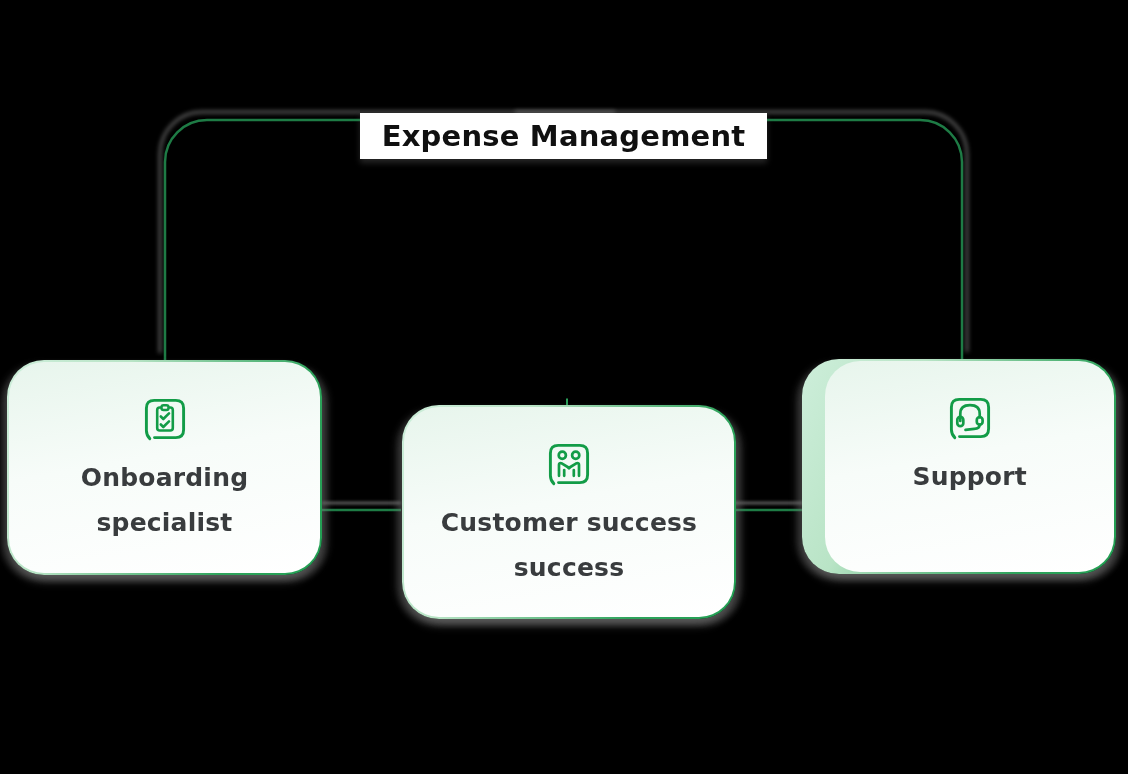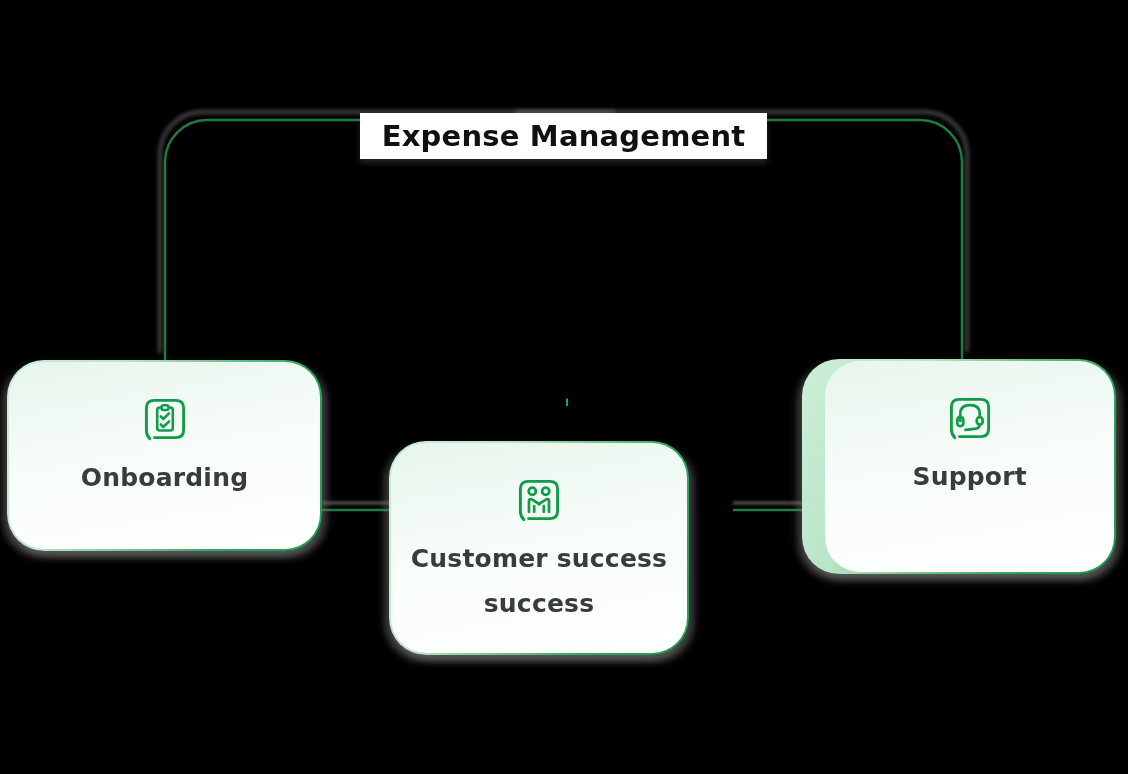--- a/index.html
+++ b/index.html
@@ -44,22 +44,22 @@
     background:linear-gradient(115deg,var(--border-light) 0%,#b9e4c6 30%,#2fa35c 75%,var(--border-dark) 100%);
     box-shadow:0 7px 9px rgba(115,115,115,.45),
                -6px 4px 7px rgba(115,115,115,.35),
                6px 5px 7px rgba(115,115,115,.40);
   }
   .node{
     width:100%;height:100%;border-radius:35px;
     background:linear-gradient(170deg,var(--fill-tint) 0%,#f7fcf9 45%,#ffffff 100%);
     display:flex;flex-direction:column;align-items:center;
   }
-  .node-border.pos-left  {left:7px;  top:360px;width:315px;height:191px;}
-  .node-border.pos-mid   {left:389px;top:405px;width:300px;height:214px;margin-top:36px;}
+  .node-border.pos-left  {left:7px;  top:360px;width:315px;height:215px;}
+  .node-border.pos-mid   {left:402px;top:405px;width:334px;height:214px;}
   .node-border.pos-right {left:802px;top:359px;width:314px;height:215px;padding-left:23px;}
 
   .node .icon{
     width:48px;height:48px;margin-top:33px;color:var(--icon-green);
     flex:0 0 auto;
   }
   .node .label{
     margin-top:12px;text-align:center;
     font-size:25px;font-weight:600;line-height:45px;
     color:var(--node-text);letter-spacing:.2px;
@@ -87,20 +87,21 @@
     <div class="node">
       <svg class="icon" viewBox="0 0 48 48" fill="none" stroke="currentColor" stroke-linecap="round" stroke-linejoin="round">
         <path stroke-width="2.9" d="M13.5 42.6 H34.8 Q42.6 42.6 42.6 34.8 V13.2 Q42.6 5.4 34.8 5.4 H13.2 Q5.4 5.4 5.4 13.2 V35.4 Q5.4 40.2 8.8 43.6"></path>
         <path stroke-width="2.6" d="M20 12.5 H18.7 Q16.2 12.5 16.2 15 V33 Q16.2 35.5 18.7 35.5 H29.3 Q31.8 35.5 31.8 33 V15 Q31.8 12.5 29.3 12.5 H28"></path>
         <rect stroke-width="2.4" x="20.5" y="10.2" width="7" height="4.8" rx="2"></rect>
         <path stroke-width="2.6" d="M19.8 21.5 L22.3 24 L28 18.3"></path>
         <path stroke-width="2.6" d="M19.8 29.5 L22.3 32 L28 26.3"></path>
       </svg>
       <div class="label">
         <span>Onboarding</span>
+        <span>specialist</span>
       </div>
     </div>
   </div>
 
   <div class="node-border pos-mid">
     <div class="node">
       <svg class="icon" viewBox="0 0 48 48" fill="none" stroke="currentColor" stroke-linecap="round" stroke-linejoin="round">
         <path stroke-width="2.9" d="M13.5 42.6 H34.8 Q42.6 42.6 42.6 34.8 V13.2 Q42.6 5.4 34.8 5.4 H13.2 Q5.4 5.4 5.4 13.2 V35.4 Q5.4 40.2 8.8 43.6"></path>
         <circle stroke-width="2.7" cx="17.3" cy="15.3" r="3.6"></circle>
         <circle stroke-width="2.7" cx="30.7" cy="15.3" r="3.6"></circle>

